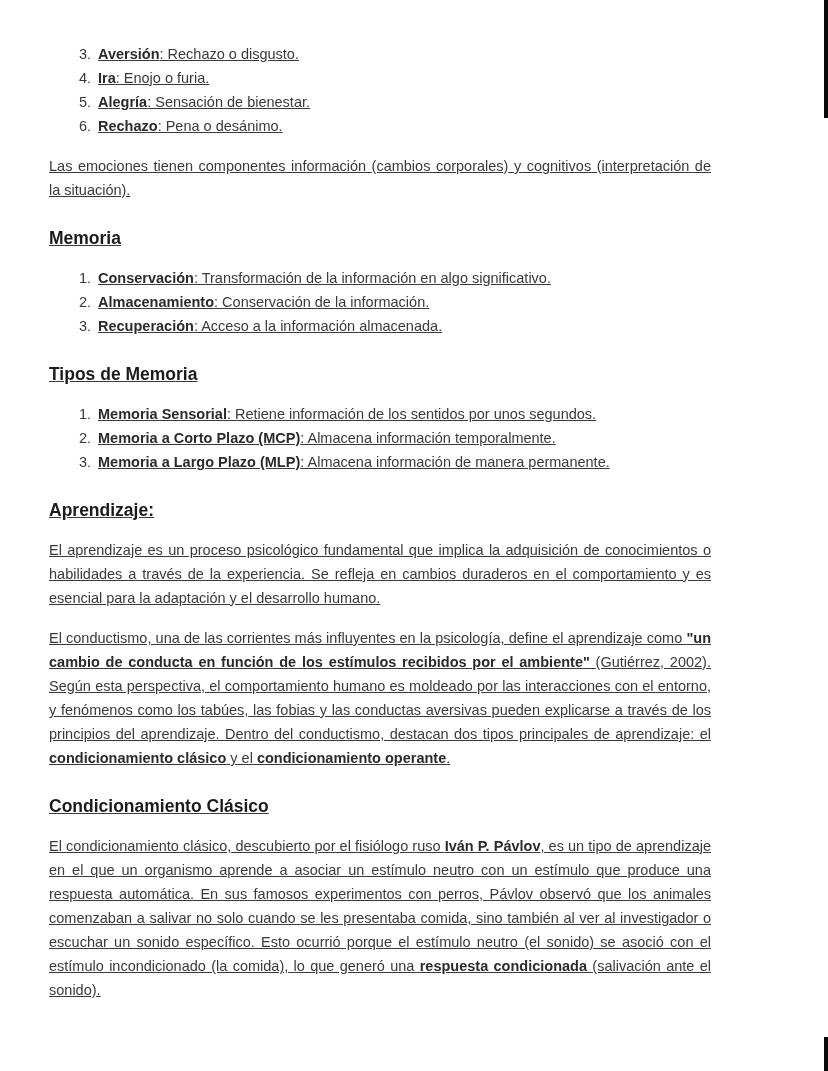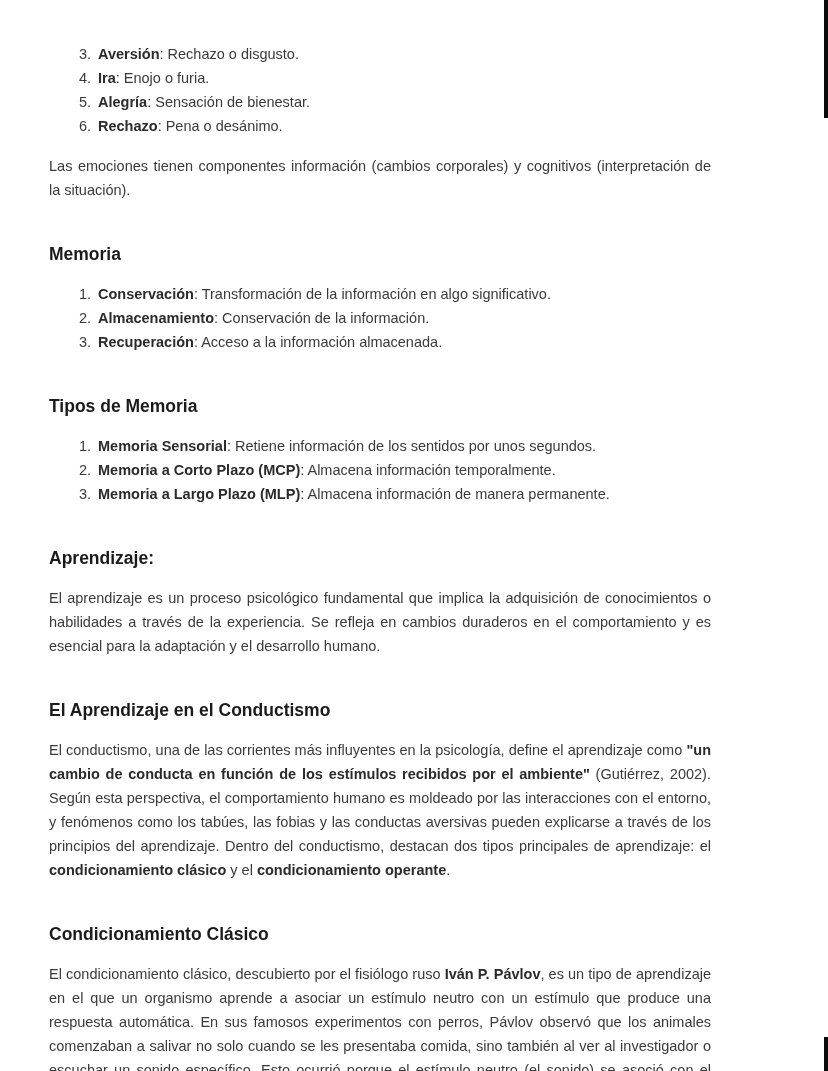--- a/index.html
+++ b/index.html
@@ -10,33 +10,34 @@
     position: relative;
     overflow: hidden;
     font-family: "Liberation Sans", sans-serif;
     color: #3a3a3a;
   }
   .page {
     box-sizing: border-box;
     width: 760px;
     height: 1071px;
     padding: 42px 49px 30px 49px;
+    text-decoration: underline;
   }
   .doc p {
     font-size: 14.5px;
     line-height: 24px;
     margin: 0 0 16px 0;
     text-align: justify;
   }
   .doc h2 {
     font-size: 17.5px;
     line-height: 24px;
     font-weight: 700;
     color: #1b1b1b;
-    margin: 40px 0 16px 0;
+    margin: 24px 0 16px 0;
   }
   .doc ol {
     margin: 0 0 16px 0;
     padding: 0 0 0 46px;
     font-size: 14.5px;
     line-height: 24px;
   }
   .doc li {
     margin: 0;
     padding-left: 3px;
@@ -73,21 +74,20 @@
         <li><strong>Recuperación</strong><span>: Acceso a la información almacenada.</span></li>
       </ol>
       <h2>Tipos de Memoria</h2>
       <ol start="1">
         <li><strong>Memoria Sensorial</strong><span>: Retiene información de los sentidos por unos segundos.</span></li>
         <li><strong>Memoria a Corto Plazo (MCP)</strong><span>: Almacena información temporalmente.</span></li>
         <li><strong>Memoria a Largo Plazo (MLP)</strong><span>: Almacena información de manera permanente.</span></li>
       </ol>
       <h2>Aprendizaje:</h2>
       <p><span>El aprendizaje es un proceso psicológico fundamental que implica la adquisición de conocimientos o habilidades a través de la experiencia. Se refleja en cambios duraderos en el comportamiento y es esencial para la adaptación y el desarrollo humano.</span></p>
-      <h2>El Aprendizaje en el Conductismo</h2>
       <p><span>El conductismo, una de las corrientes más influyentes en la psicología, define el aprendizaje como </span><strong>"un cambio de conducta en función de los estímulos recibidos por el ambiente"</strong><span> (Gutiérrez, 2002). Según esta perspectiva, el comportamiento humano es moldeado por las interacciones con el entorno, y fenómenos como los tabúes, las fobias y las conductas aversivas pueden explicarse a través de los principios del aprendizaje. Dentro del conductismo, destacan dos tipos principales de aprendizaje: el </span><strong>condicionamiento clásico</strong><span> y el </span><strong>condicionamiento operante</strong><span>.</span></p>
       <h2>Condicionamiento Clásico</h2>
       <p><span>El condicionamiento clásico, descubierto por el fisiólogo ruso </span><strong>Iván P. Pávlov</strong><span>, es un tipo de aprendizaje en el que un organismo aprende a asociar un estímulo neutro con un estímulo que produce una respuesta automática. En sus famosos experimentos con perros, Pávlov observó que los animales comenzaban a salivar no solo cuando se les presentaba comida, sino también al ver al investigador o escuchar un sonido específico. Esto ocurrió porque el estímulo neutro (el sonido) se asoció con el estímulo incondicionado (la comida), lo que generó una </span><strong>respuesta condicionada</strong><span> (salivación ante el sonido).</span></p>
     </main>
 </div>
 
 <div class="edge-bar top"></div>
 <div class="edge-bar bottom"></div>
 
 </body></html>

